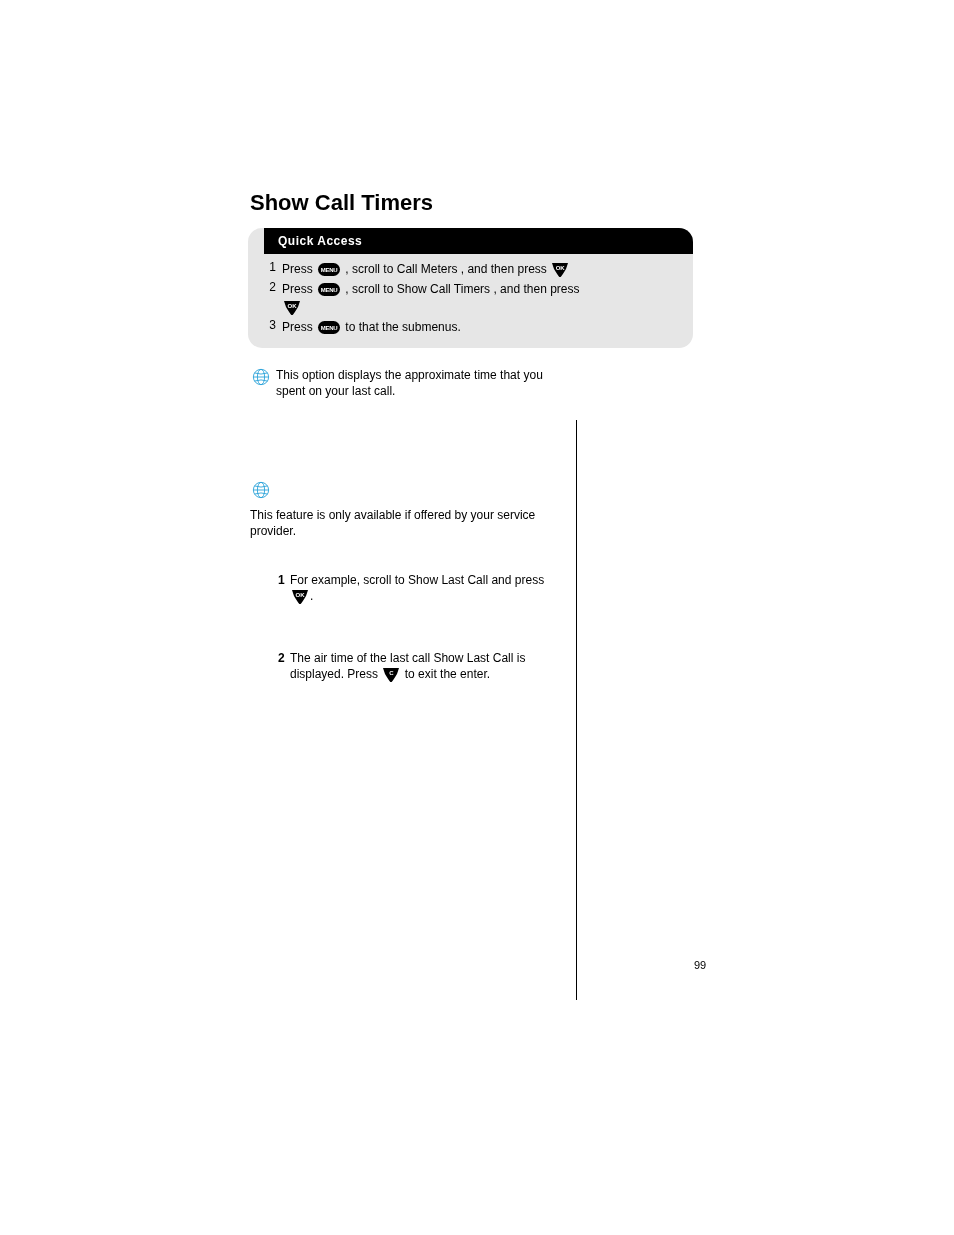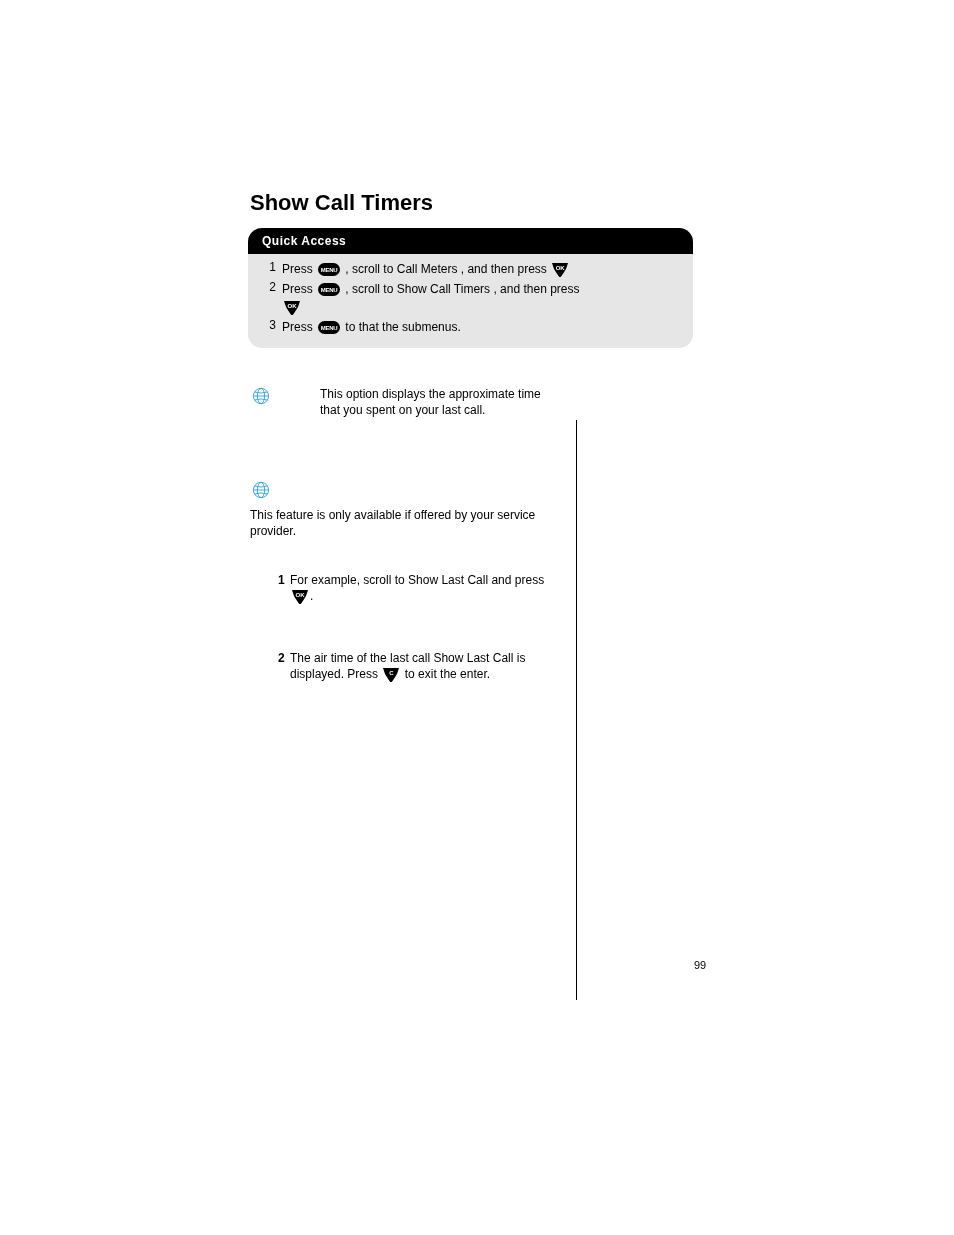--- a/index.html
+++ b/index.html
@@ -36,20 +36,21 @@
     border-radius: 14px;
     overflow: hidden;
   }
   .grey-box-header {
     background: #000;
     color: #fff;
     font-weight: bold;
     font-size: 12px;
     padding: 6px 14px;
     letter-spacing: 0.5px;
+    margin-left: 16px;
   }
   .grey-box-body {
     padding: 6px 10px 10px 10px;
   }
   .step-row {
     display: flex;
     align-items: flex-start;
     margin-bottom: 2px;
     font-size: 12px;
   }
@@ -209,21 +210,21 @@
         <div class="step-text">
           <span>Press </span>
           <span class="pill-menu">MENU</span>
           <span> to that the submenus.</span>
         </div>
       </div>
 
     </div>
   </div>
 
-  <div class="globe-row" style="left:250px; top:386px; width:310px;gap:44px;">
+  <div class="globe-row" style="left:250px; top:367px; width:310px;">
     <div class="globe-icon-wrap">
       <span class="icon globe">
         <svg width="18" height="18" viewBox="0 0 20 20">
           <circle cx="10" cy="10" r="8.5" fill="none" stroke="#2aa3d9" stroke-width="1"></circle>
           <ellipse cx="10" cy="10" rx="4" ry="8.5" fill="none" stroke="#2aa3d9" stroke-width="1"></ellipse>
           <line x1="1.5" y1="10" x2="18.5" y2="10" stroke="#2aa3d9" stroke-width="1"></line>
           <path d="M2.8 5.5 Q10 8 17.2 5.5" fill="none" stroke="#2aa3d9" stroke-width="1"></path>
           <path d="M2.8 14.5 Q10 12 17.2 14.5" fill="none" stroke="#2aa3d9" stroke-width="1"></path>
         </svg>
       </span>

